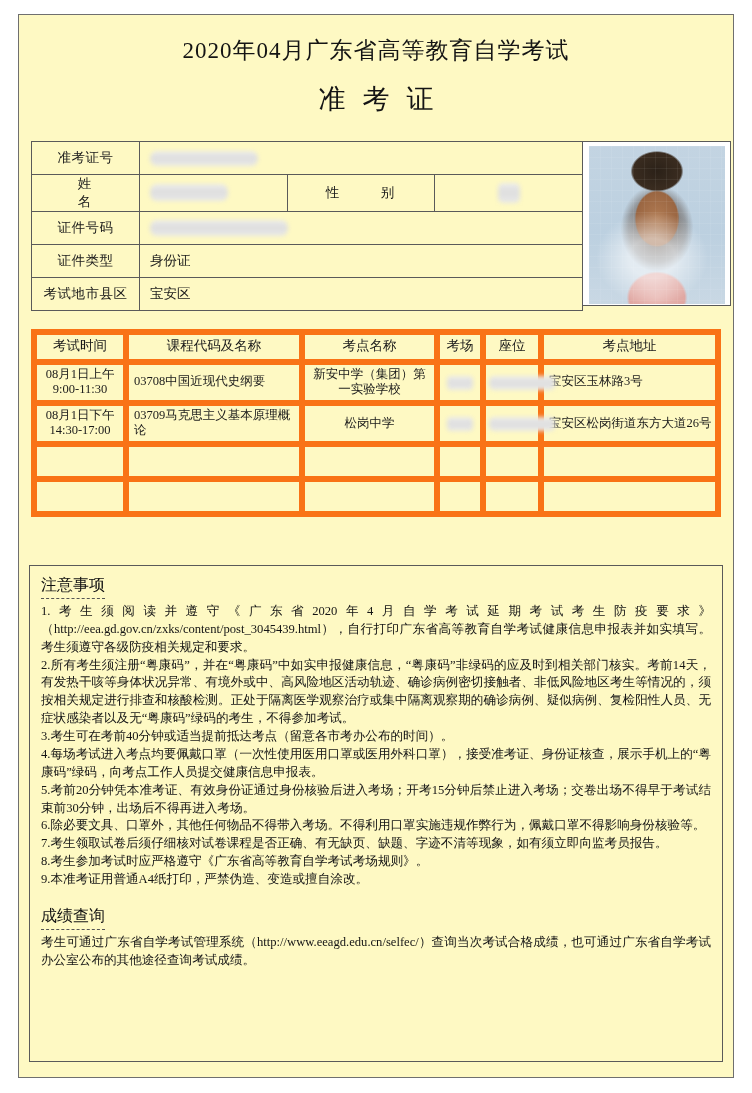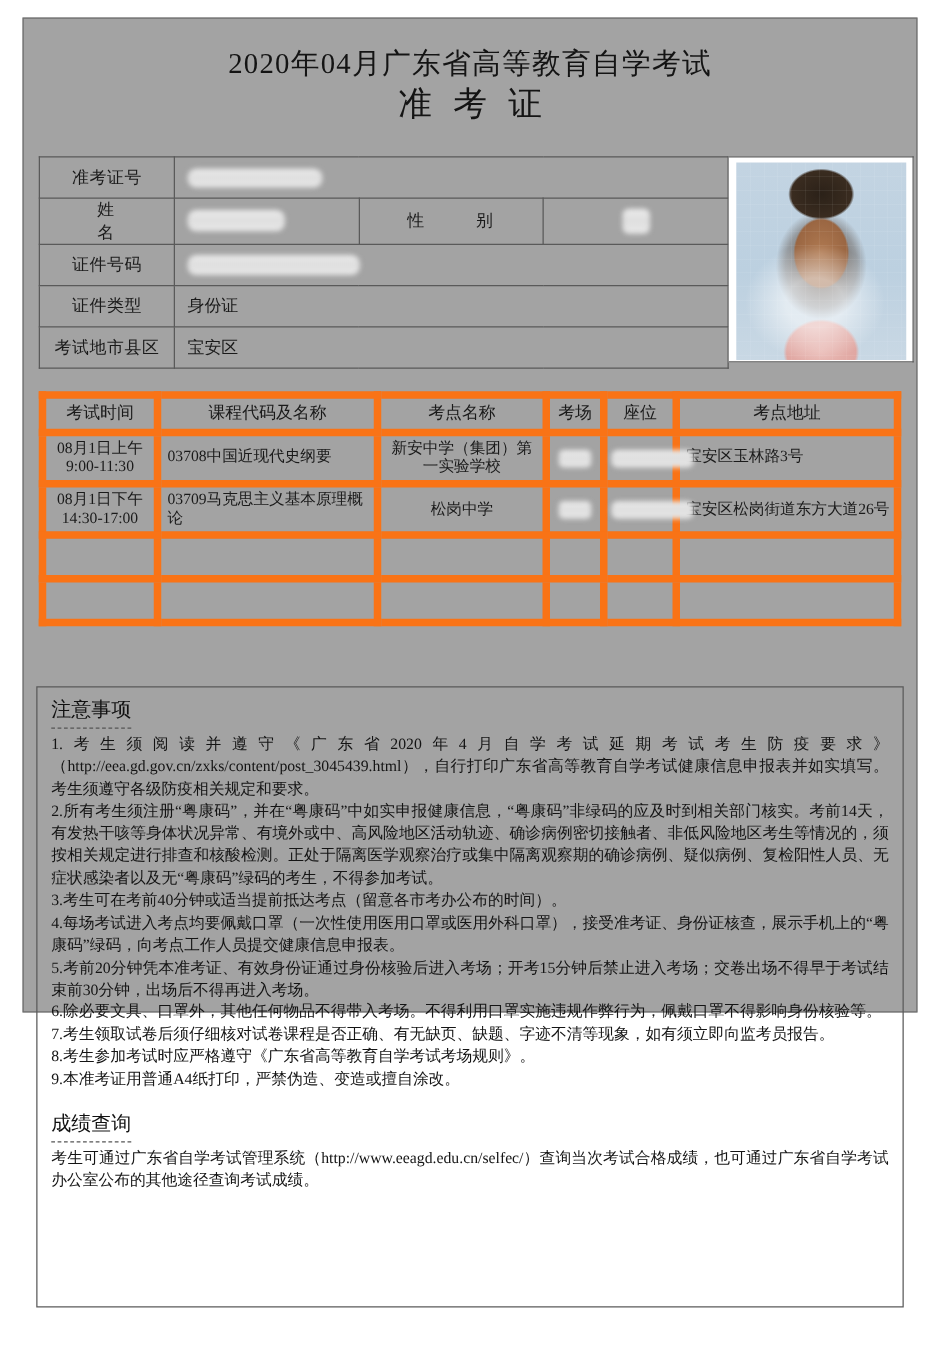--- a/index.html
+++ b/index.html
@@ -10,40 +10,40 @@
   body {
     width: 752px; height: 1093px;
     font-family: "Liberation Serif", "DejaVu Serif", serif;
     color: #1a1a1a;
     position: relative;
     overflow: hidden;
   }
   .page {
     position: absolute;
     left: 18px; top: 14px;
-    width: 716px; height: 796px;
+    width: 716px; height: 1064px;
     border: 1px solid #6f6f6f;
-    background: #a3a3a3;
+    background: #fef9c3;
   }
   
   .title-block {
     padding-top: 22px;
     text-align: center;
   }
   .title-main {
     font-size: 23px;
     letter-spacing: 1px;
     color: #141414;
     line-height: 1.2;
   }
   .title-sub {
     font-size: 27px;
     letter-spacing: 17px;
     padding-left: 17px;
-    margin-top: 0;
+    margin-top: 16px;
     color: #141414;
   }
   
   .info-wrap {
     position: relative;
     margin: 24px 12px 2px 12px;
   }
   table.info {
     border-collapse: collapse;
     width: 552px;

